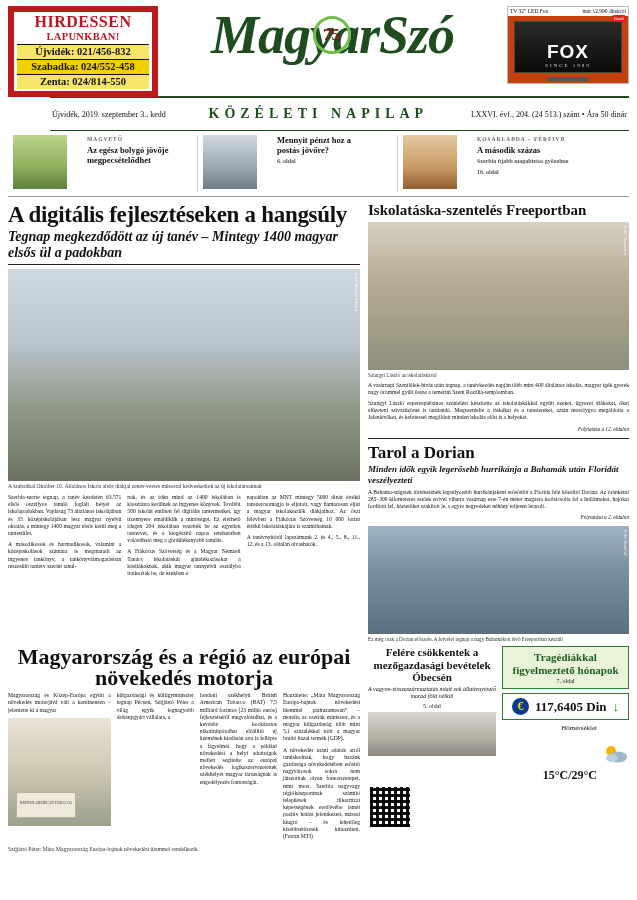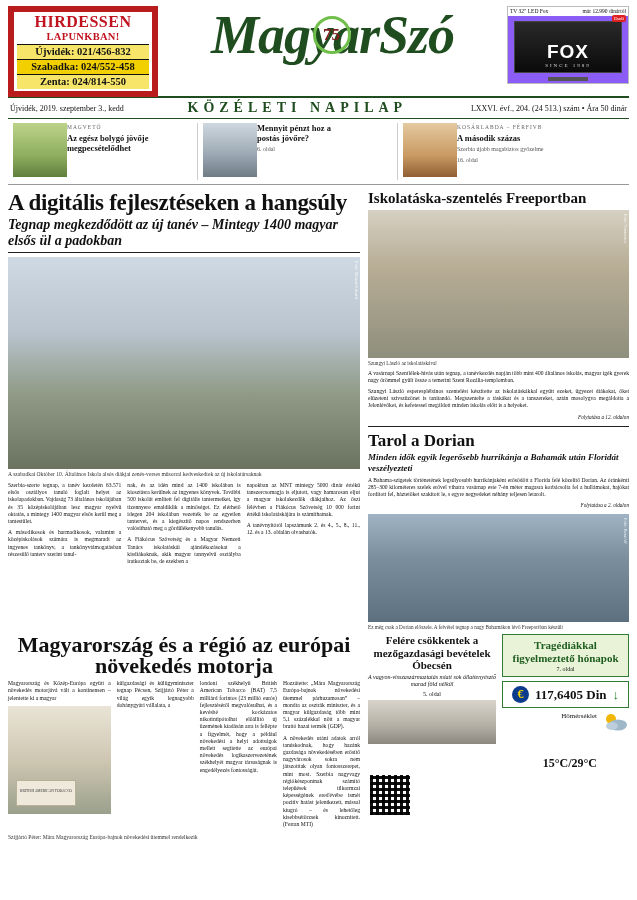--- a/index.html
+++ b/index.html
@@ -20,35 +20,35 @@
   .promo-sub { color:#c1121f; font-weight:bold; font-size:10.5px; letter-spacing:.3px; margin-bottom:2px; }
   .promo-row { background:#f2d000; font-weight:bold; font-size:10.5px; border-top:1px solid #111; padding:1.5px 0; }
   .promo-row:nth-child(odd) { background:#f7e56a; }
 
   .logo-wrap { flex:1; text-align:center; position:relative; }
   .logo { font-family:Liberation Serif, serif; font-weight:bold; font-style:italic; font-size:54px; line-height:58px; color:#1f4d1f; letter-spacing:-1px; }
   .logo .sz { color:#1f4d1f; }
   .logo-badge { position:absolute; left:50%; top:10px; transform:translateX(-20px); width:38px; height:38px; border:3px solid #6fbf4a; border-radius:50%; color:#7f1d1d; font-size:17px; font-weight:bold; display:flex; align-items:center; justify-content:center; }
   .logo-url { font-size:8px; letter-spacing:3px; color:#333; margin-top:2px; }
 
-  .ad-tv { width:122px; border:1px solid #bbb; background:#8b5cf6; color:#fff; position:relative; height:78px; }
+  .ad-tv { width:122px; border:1px solid #bbb; background:#c2410c; color:#fff; position:relative; height:78px; }
   .ad-tv .adtop { background:#fff; color:#111; font-size:5.5px; line-height:7px; padding:1px 2px; display:flex; justify-content:space-between; }
   .ad-tv .fox { position:absolute; left:50%; top:34px; transform:translateX(-50%); text-align:center; }
   .ad-tv .fox b { font-size:19px; letter-spacing:1px; color:#fff; font-family:"Liberation Sans",sans-serif; }
   .ad-tv .fox span { display:block; font-size:5px; letter-spacing:2px; color:#ddd; }
   .ad-tv .screen { position:absolute; left:6px; right:6px; top:14px; bottom:10px; background:linear-gradient(180deg,#2a2a2a,#0a0a0a); border:1px solid #444; }
   .ad-tv .stand { position:absolute; left:50%; bottom:2px; transform:translateX(-50%); width:40px; height:4px; background:#555; }
   .ad-tv .dudi { position:absolute; right:2px; top:8px; background:#e02020; color:#fff; font-size:5px; padding:1px 2px; border-radius:2px; }
 
-  .dateline { display:flex; justify-content:space-between; align-items:center; font-size:8px; border-top:2px solid #1f4d1f; border-bottom:1px solid #1f4d1f; padding:2px 2px; margin-top:2px; }
+  .dateline { display:flex; justify-content:space-between; align-items:center; font-size:8px; border-top:2px solid #1f4d1f; border-bottom:1px solid #1f4d1f; padding:8px 2px; margin-top:2px;margin-left:42px; }
   .dateline .center { font-size:14px; letter-spacing:5px; color:#1f4d1f; font-weight:bold; }
 
   
   .teasers { display:flex; gap:0; margin-top:4px; height:62px; border-bottom:1px solid #999; padding-bottom:4px; }
-  .teaser { display:flex; gap:0; padding:0 5px; border-right:1px solid #ccc; }
+  .teaser { display:flex; gap:20px; padding:0 5px; border-right:1px solid #ccc;font-weight:bold; }
   .teaser:last-child { border-right:none; }
   .tphoto { width:54px; height:54px; flex:none; background:#889; position:relative; overflow:hidden; }
   .ttext { font-size:7.5px; line-height:9px; width:96px; }
   .tkicker { font-size:5.5px; letter-spacing:1px; color:#666; text-transform:uppercase; margin-bottom:1px; }
   .ttext b { font-size:8.5px; line-height:10px; display:block; }
   .tpage { font-size:6px; color:#555; margin-top:2px; }
 
   
   .ph { position:relative; overflow:hidden; background:#7e8c7a; }
   .ph::after { content:""; position:absolute; inset:0; }
@@ -86,21 +86,21 @@
   .box-page { font-size:6px; text-align:center; margin-top:2px; }
 
   .green-box { background:#e8f3d8; border:1px solid #2f7d32; padding:4px; }
   .green-title { color:#1f5d1f; font-weight:bold; font-size:11px; line-height:12.5px; text-align:center; }
 
   .rate { display:flex; align-items:center; justify-content:center; gap:6px; border:1px solid #2f7d32; background:#fff; padding:4px; margin-top:4px; font-weight:bold; }
   .rate .eu { width:17px; height:17px; border-radius:50%; background:#0b3b8c; color:#f7d600; font-size:12px; display:flex; align-items:center; justify-content:center; }
   .rate .val { font-size:13px; }
   .rate .arrow { color:#1f7d1f; font-size:13px; }
 
-  .weather { display:flex; gap:6px; justify-content:flex-end; margin-top:4px; }
+  .weather { display:flex; align-items:center; gap:6px; justify-content:flex-end; margin-top:4px; }
   .weather .wtxt { text-align:right; font-size:7px; }
   .weather .wtemp { font-size:12px; font-weight:bold;margin-top:36px; }
   .qr { width:44px; height:44px; background:
       repeating-linear-gradient(90deg,#111 0 3px,#fff 3px 6px),
       repeating-linear-gradient(0deg,#111 0 3px,transparent 3px 6px);
     background-blend-mode:multiply; border:2px solid #fff; }
 
   .photo-people { background:linear-gradient(180deg,#cfd9e3 0%,#b9c4cf 35%,#8f9a86 65%,#6b7360 100%); }
   .photo-school { background:linear-gradient(180deg,#d6d0c2 0%,#b7ac94 40%,#8e8f7d 100%); }
   .photo-storm { background:linear-gradient(180deg,#9fb3c4 0%,#7b8f9e 40%,#5d7080 100%); }

